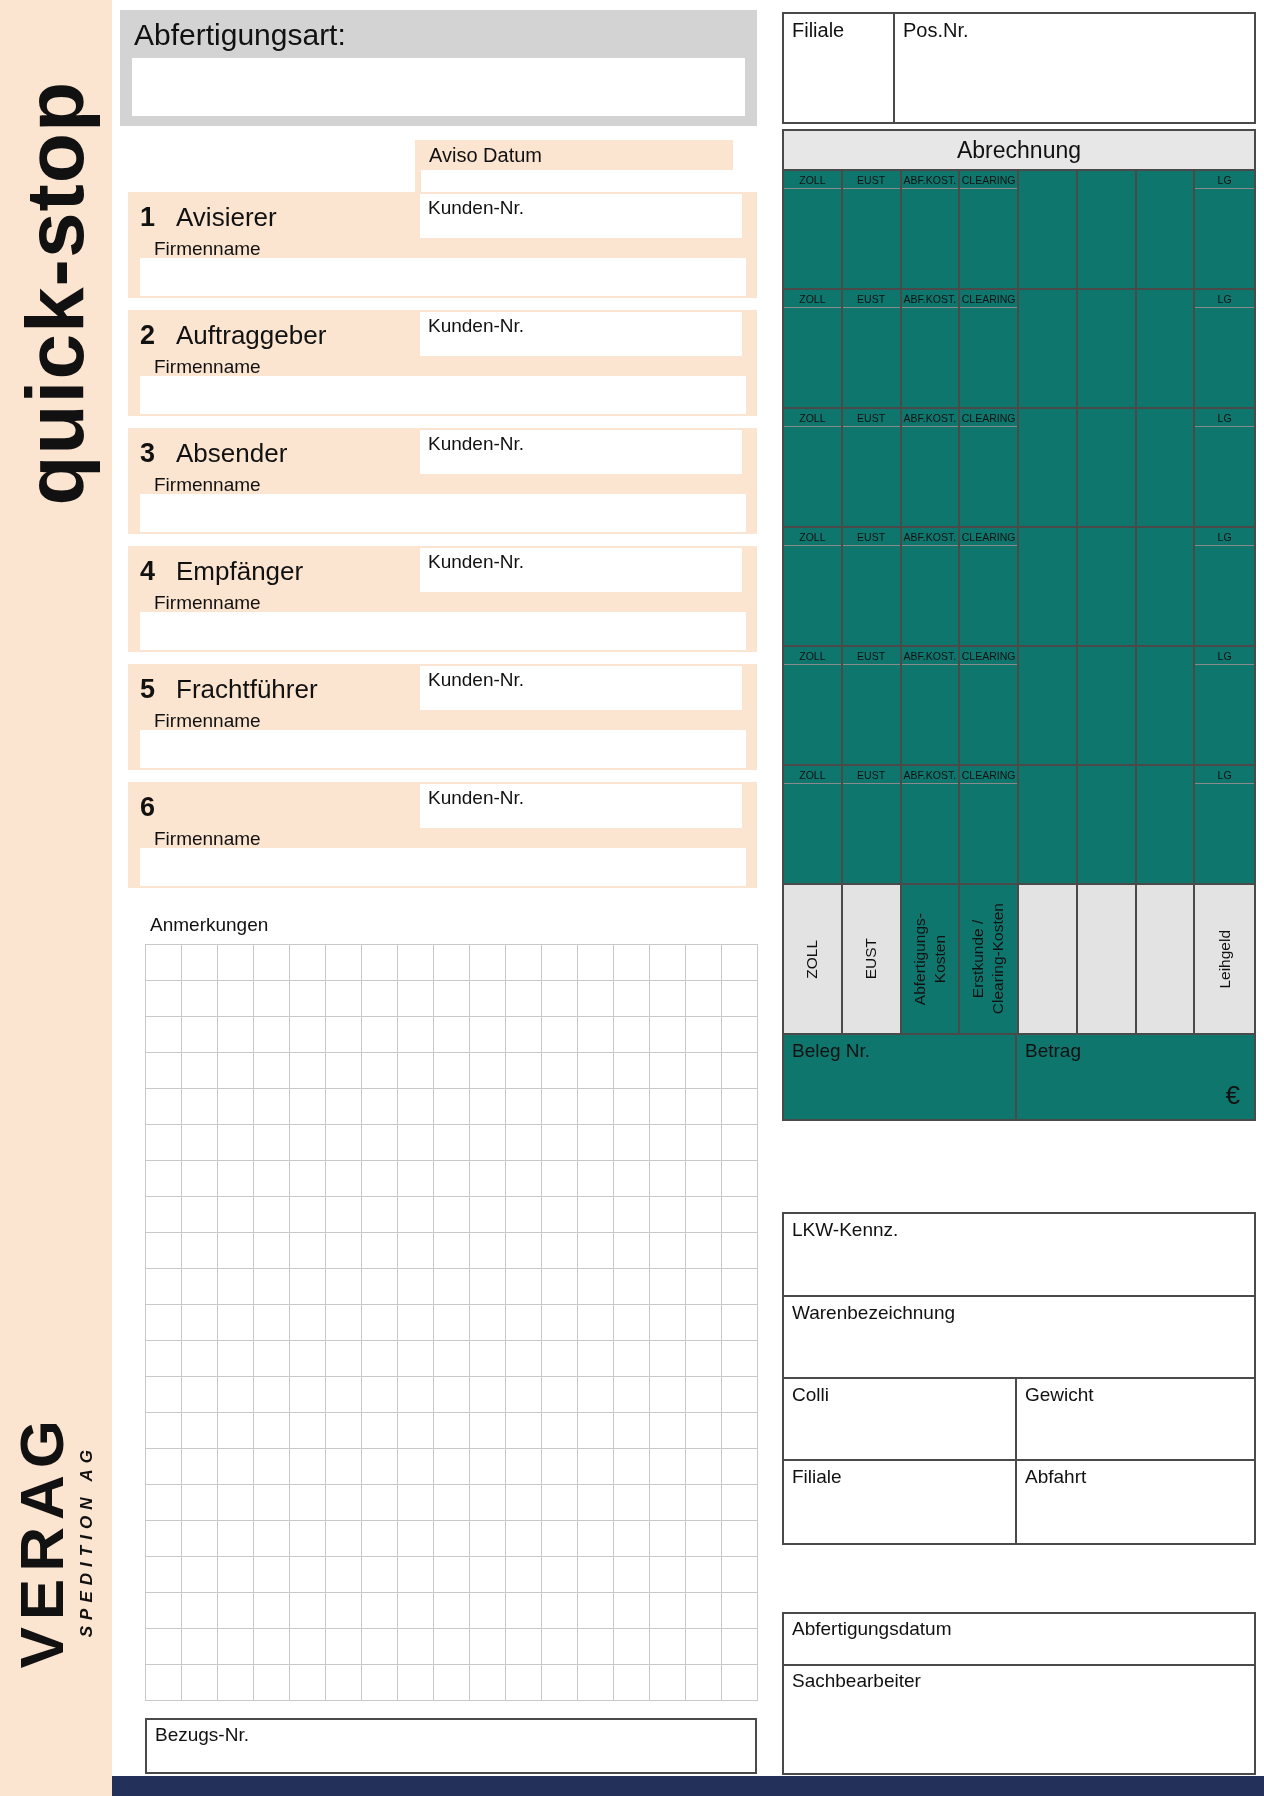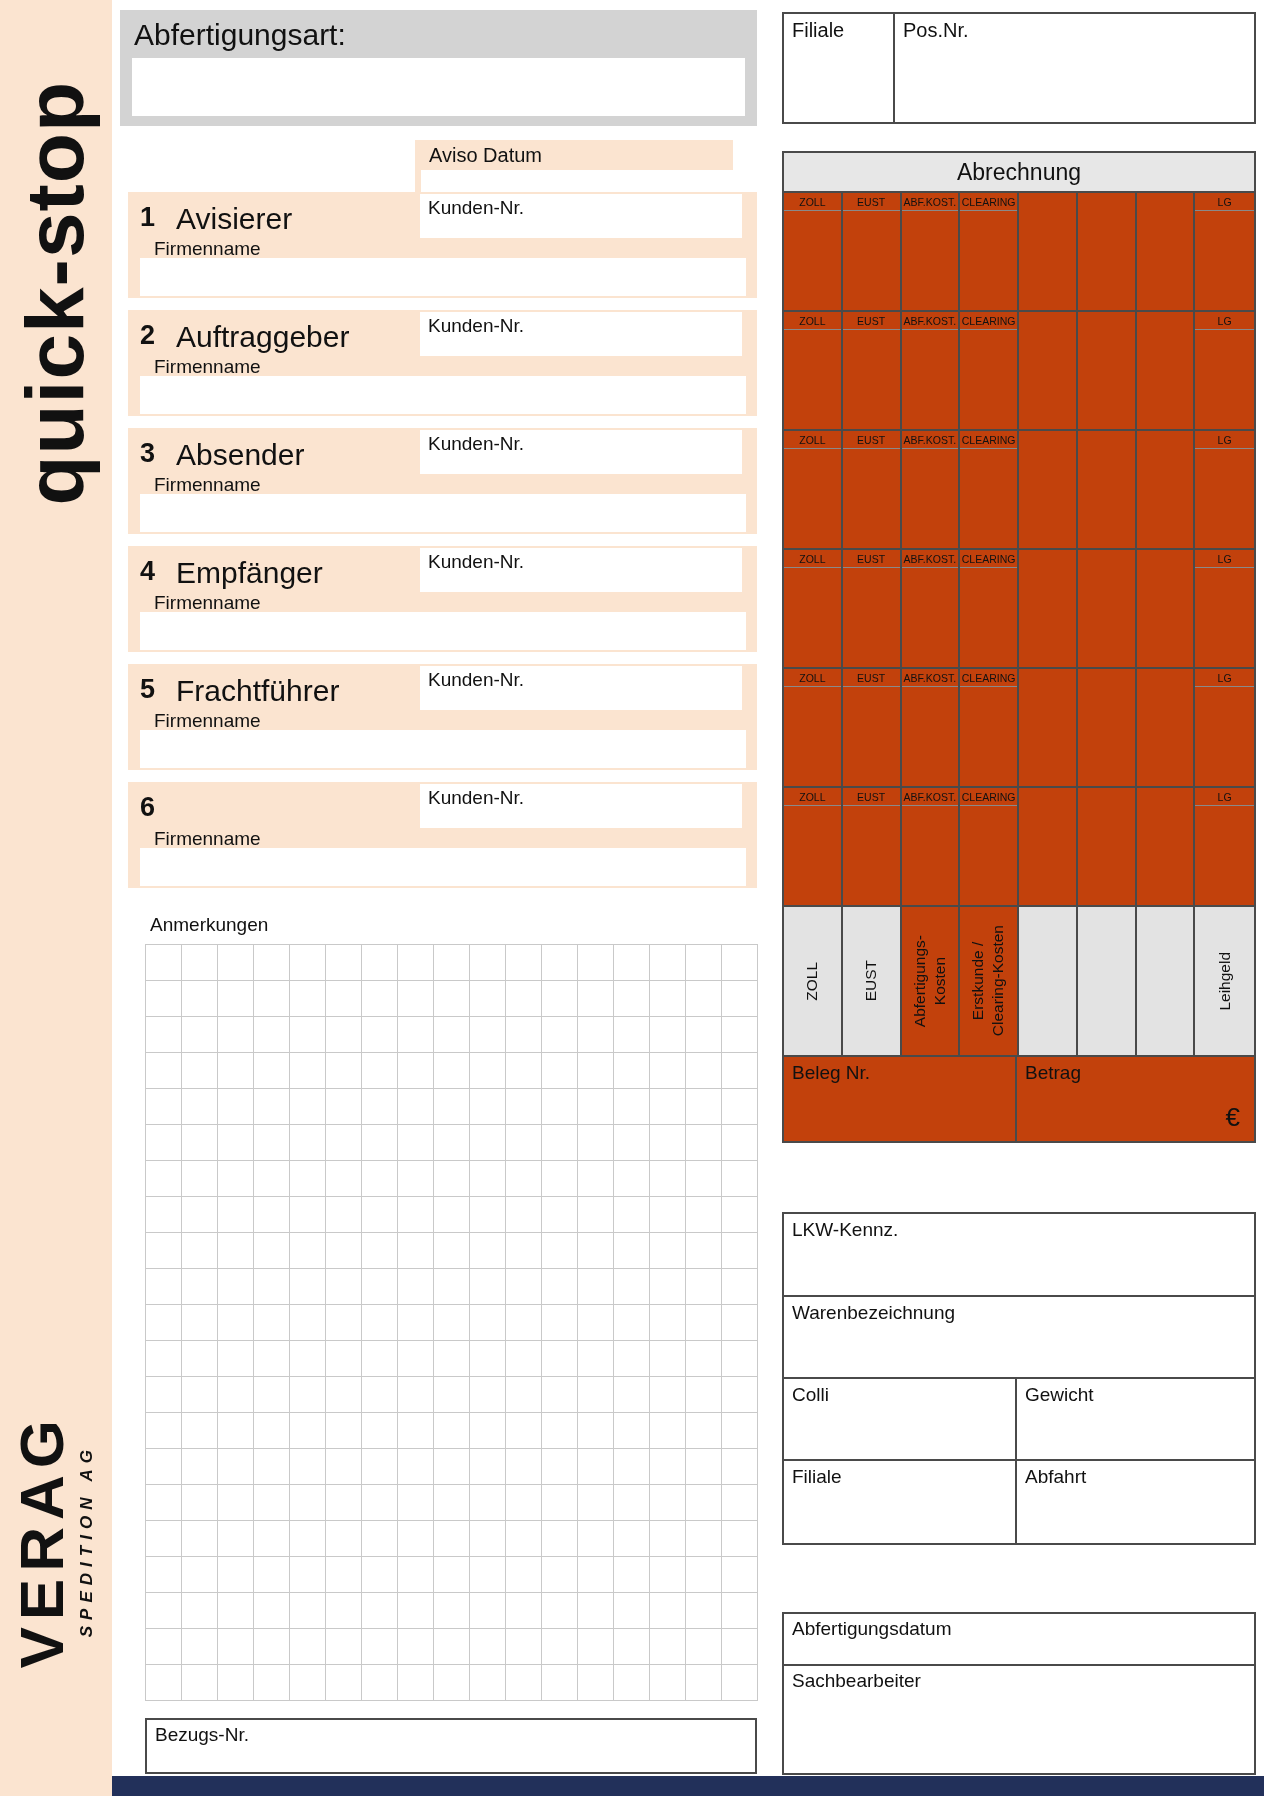--- a/index.html
+++ b/index.html
@@ -29,28 +29,28 @@
   .cell-label { position:absolute; left:8px; top:5px; font-size:20px; }
 
   
   .aviso-box { position:absolute; left:415px; top:140px; width:318px; height:72px; background:var(--c-peach); }
   .aviso-label { position:absolute; left:14px; top:4px; font-size:20px; }
   .aviso-input { position:absolute; left:6px; top:30px; width:330px; height:38px; background:#fff; }
 
   
   .section { position:absolute; left:128px; width:629px; height:106px; background:var(--c-peach); }
   .sec-num { position:absolute; left:12px; top:10px; font-size:27px; font-weight:bold; }
-  .sec-label { position:absolute; left:48px; top:10px; font-size:30px; }
+  .sec-label { position:absolute; left:48px; top:10px; font-size:26px; }
   .kunden-box { position:absolute; left:292px; top:2px; width:322px; height:44px; background:#fff; }
   .kunden-box .flabel { position:absolute; left:8px; top:3px; }
   .firma-label { position:absolute; left:26px; top:46px; font-size:19px; }
   .firma-box { position:absolute; left:12px; top:66px; width:606px; height:38px; background:#fff; }
 
   
-  .ab { position:absolute; left:782px; top:151px; width:474px; border:2px solid var(--c-border); background:#c2410c; }
+  .ab { position:absolute; left:782px; top:129px; width:474px; border:2px solid var(--c-border); background:#0f766e; }
   .ab-title { height:40px; background:var(--c-headbg); border-bottom:2px solid var(--c-border); display:flex; align-items:center; justify-content:center; font-size:23px; }
   .ab-row { display:grid; grid-template-columns:repeat(8,1fr); height:119px; border-bottom:2px solid var(--c-border); }
   .ab-cell { border-right:2px solid var(--c-border); position:relative; overflow:hidden; }
   .ab-cell:last-child { border-right:none; }
   .ab-head { display:block; padding:3px 0 2px; font-size:10.5px; text-align:center; border-bottom:1px solid #8a8a8a; white-space:nowrap; }
   .ab-footer { display:grid; grid-template-columns:repeat(8,1fr); height:150px; border-bottom:2px solid var(--c-border); }
   .ab-fcell { border-right:2px solid var(--c-border); display:flex; align-items:center; justify-content:center; overflow:hidden; }
   .ab-fcell:last-child { border-right:none; }
   .ab-fcell.gray { background:var(--c-footgray); }
   .vtext { writing-mode:vertical-rl; transform:rotate(180deg); font-size:15.5px; text-align:center; white-space:pre-line; line-height:1.3; }

